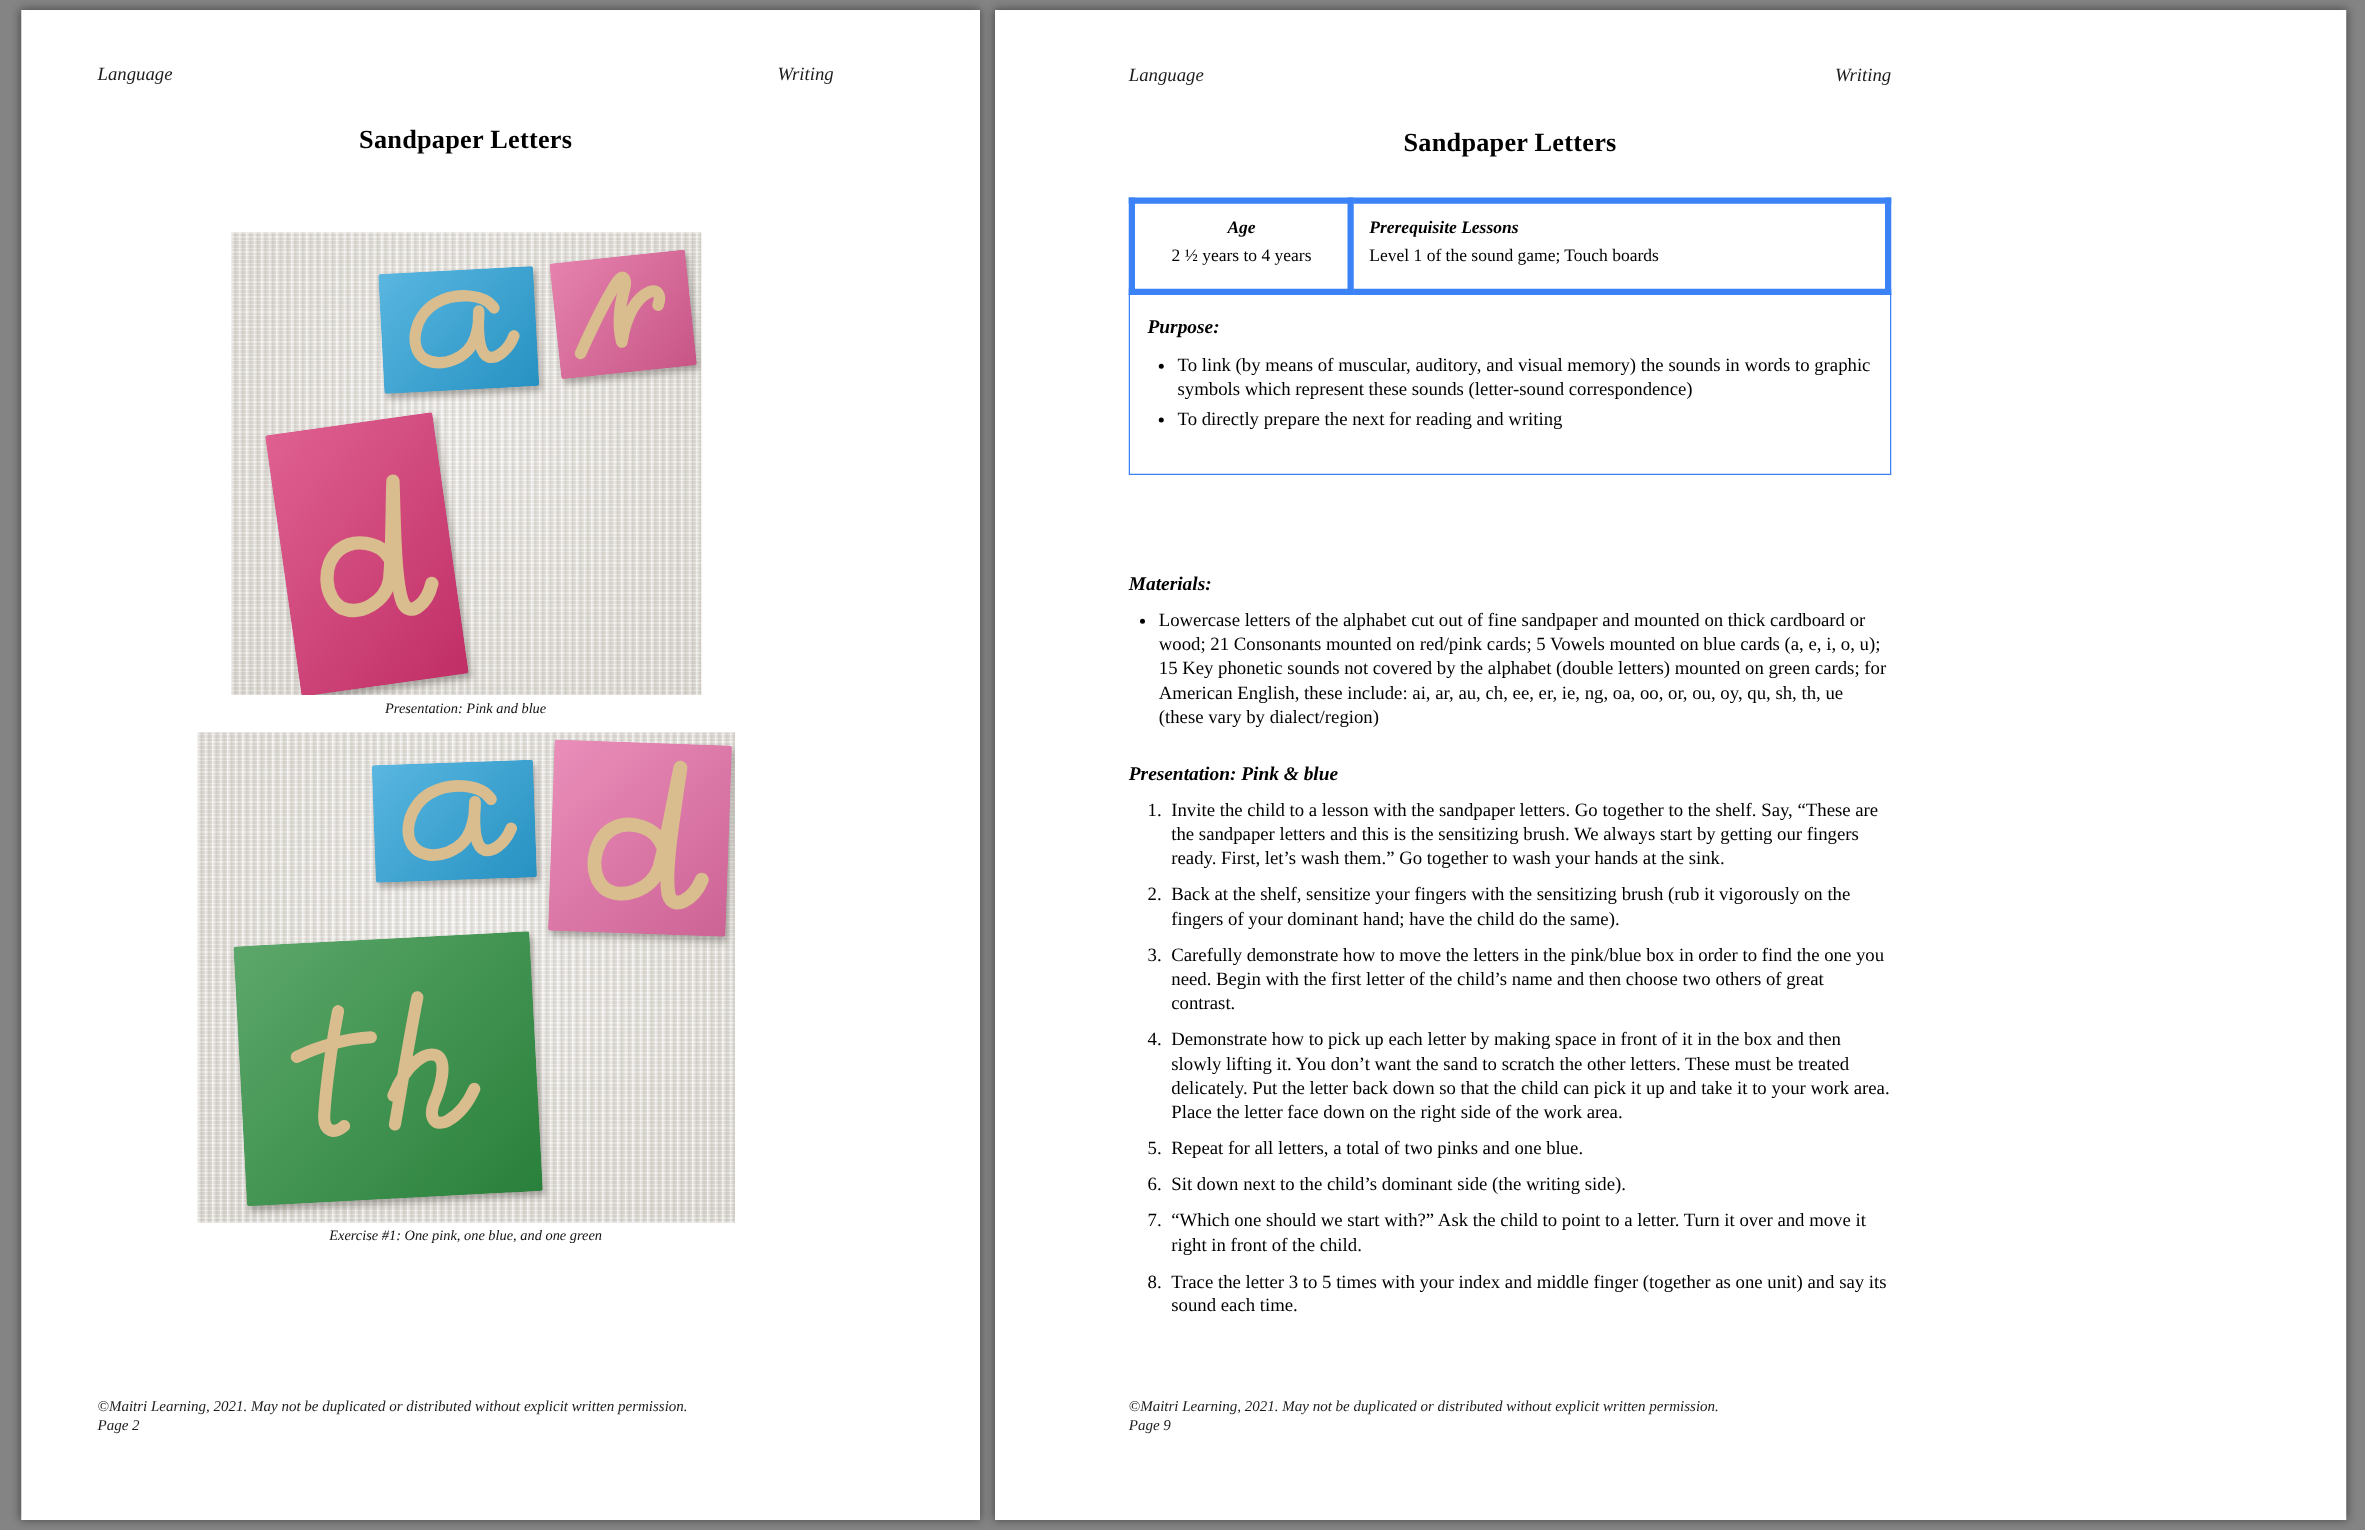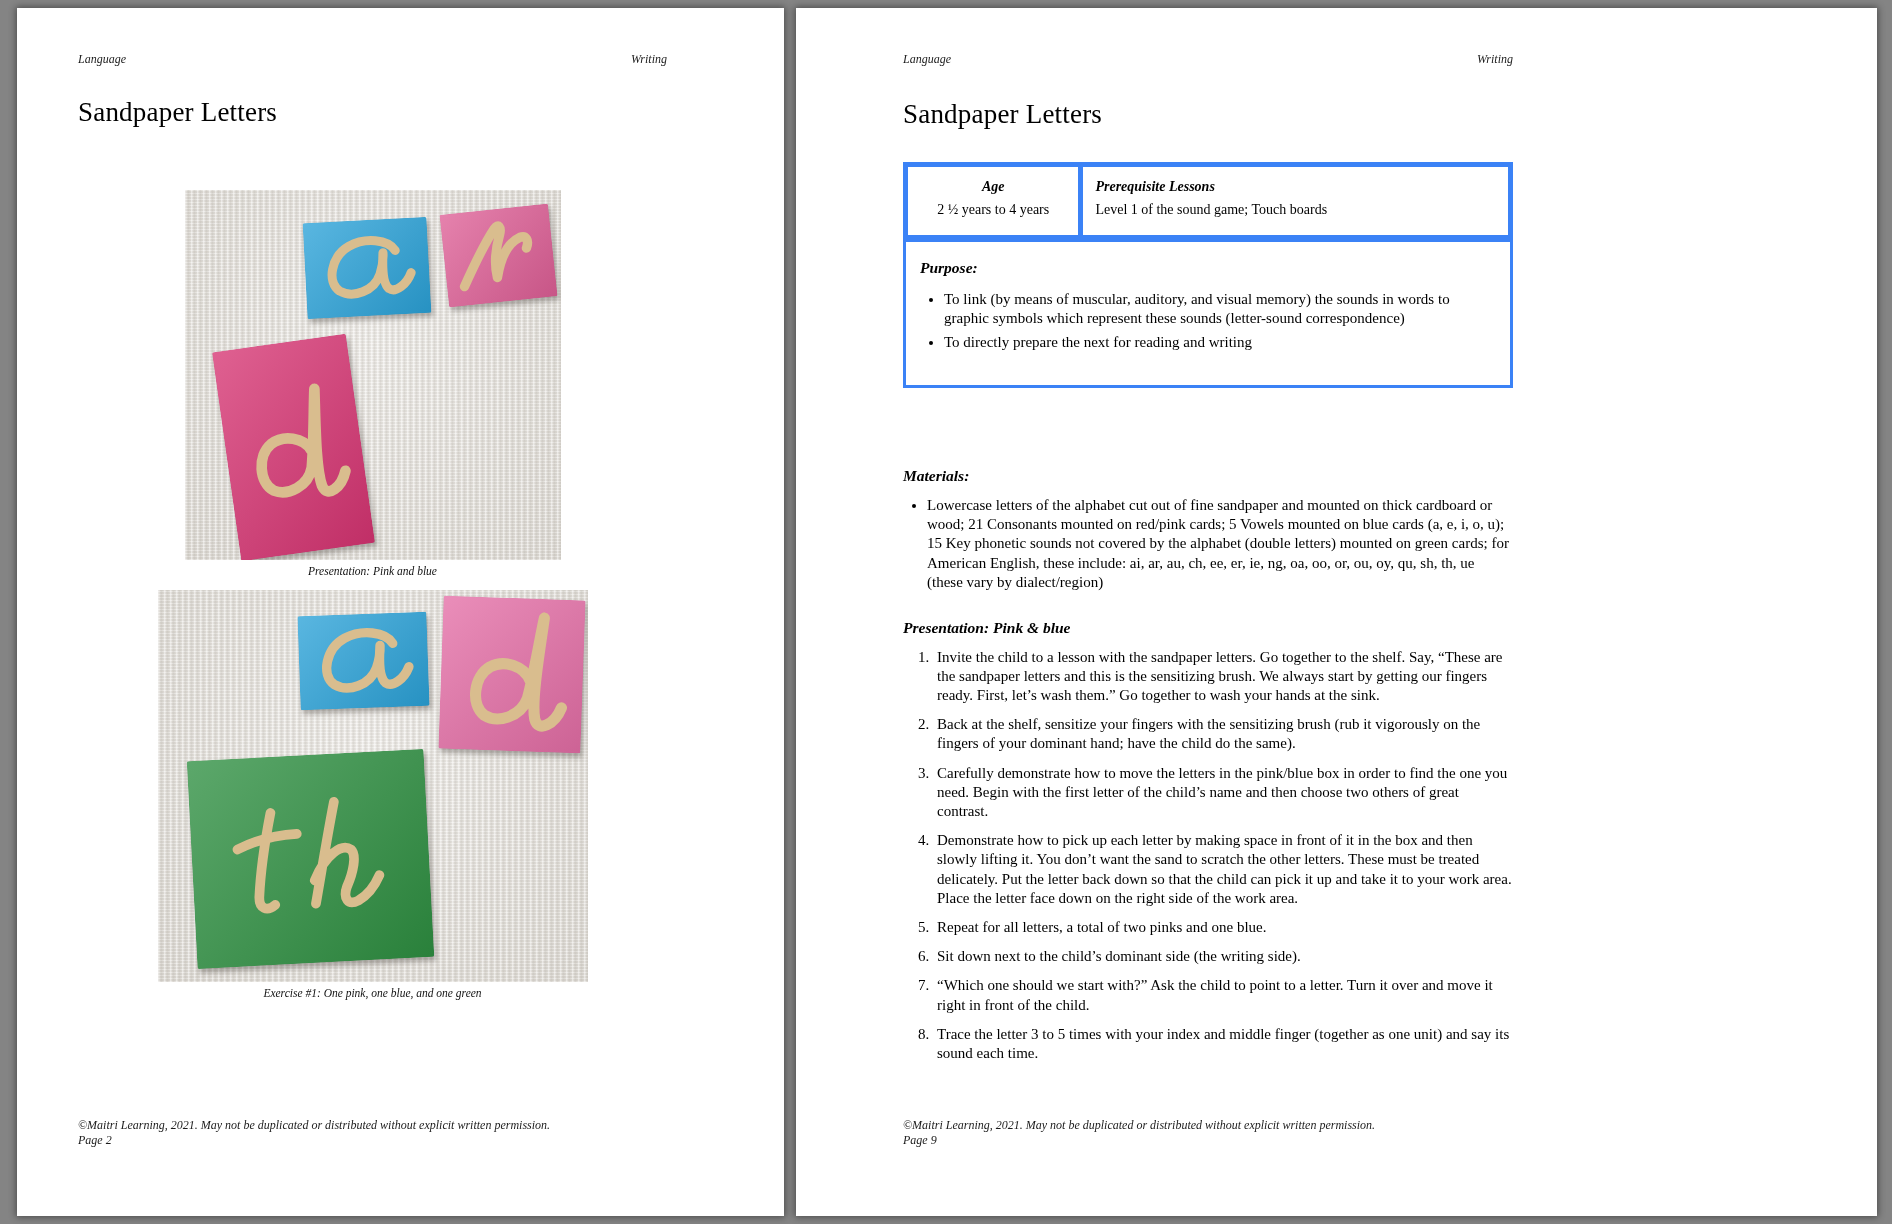--- a/index.html
+++ b/index.html
@@ -14,22 +14,22 @@
   .page{
     position:absolute;top:8px;height:1208px;background:#ffffff;
     box-shadow:0 0 7px 1px rgba(0,0,0,0.45);
   }
   .page-left{left:17px;width:767px;}
   .page-right{left:796px;width:1081px;}
   .content{position:absolute;top:44px;}
   .content-left{left:61px;width:589px;}
   .content-right{left:107px;width:610px;}
 
-  .running-header{display:flex;justify-content:space-between;font-style:italic;font-size:12px;color:#1b1b1b;}
-  h1.doc-title{font-size:27px;font-weight:normal;margin:30px 0 0 0;letter-spacing:0.2px;}
+  .running-header{display:flex;justify-content:space-between;font-style:italic;font-size:15px;color:#1b1b1b;}
+  h1.doc-title{font-size:21px;font-weight:bold;text-align:center;margin:30px 0 0 0;letter-spacing:0.2px;}
 
   
   figure{margin:0;}
   .photo{
     position:relative;overflow:hidden;
     background-color:#e9e6e1;
     background-image:
       repeating-linear-gradient(90deg, rgba(255,255,255,0.55) 0px, rgba(255,255,255,0) 2px, rgba(172,166,156,0.28) 3px, rgba(255,255,255,0) 6px),
       repeating-linear-gradient(0deg, rgba(255,255,255,0.30) 0px 1px, rgba(120,115,105,0.06) 1px 3px),
       radial-gradient(ellipse at 50% 40%, rgba(255,255,255,0.35), rgba(140,135,125,0.12));
@@ -55,21 +55,21 @@
   .card-th2{left:8%;top:42%;width:55%;height:53%;transform:rotate(-3deg);}
 
   
   .body-text{font-size:15px;line-height:1.28;}
   .info-table{width:100%;border-collapse:collapse;margin-top:30px;}
   .info-table td{border:5px solid #3b82f6;vertical-align:top;padding:11px 12px 16px 12px;font-size:14px;}
   .info-table td.col-age{width:29%;text-align:center;}
   .cell-head{font-weight:bold;font-style:italic;margin-bottom:5px;}
   .h-bi{font-weight:bold;font-style:italic;font-size:15.5px;}
 
-  .purpose-box{border:3px solid #3b82f6;margin-top:-1px;padding:12px 14px 28px 14px;}
+  .purpose-box{border:1px solid #3b82f6;margin-top:-1px;padding:12px 14px 28px 14px;}
   .purpose-box .h-bi{margin:4px 0 12px 0;}
   ul.bullets{margin:0;padding-left:24px;}
   ul.bullets li{margin-bottom:5px;}
   ul.materials{margin:10px 0 0 0;padding-left:24px;}
   .materials-h{margin-top:78px;}
   .pres-h{margin-top:26px;}
   ol.steps{margin:10px 0 0 0;padding-left:30px;}
   ol.steps li{margin-bottom:10px;padding-left:4px;}
 
   .page-footer{

